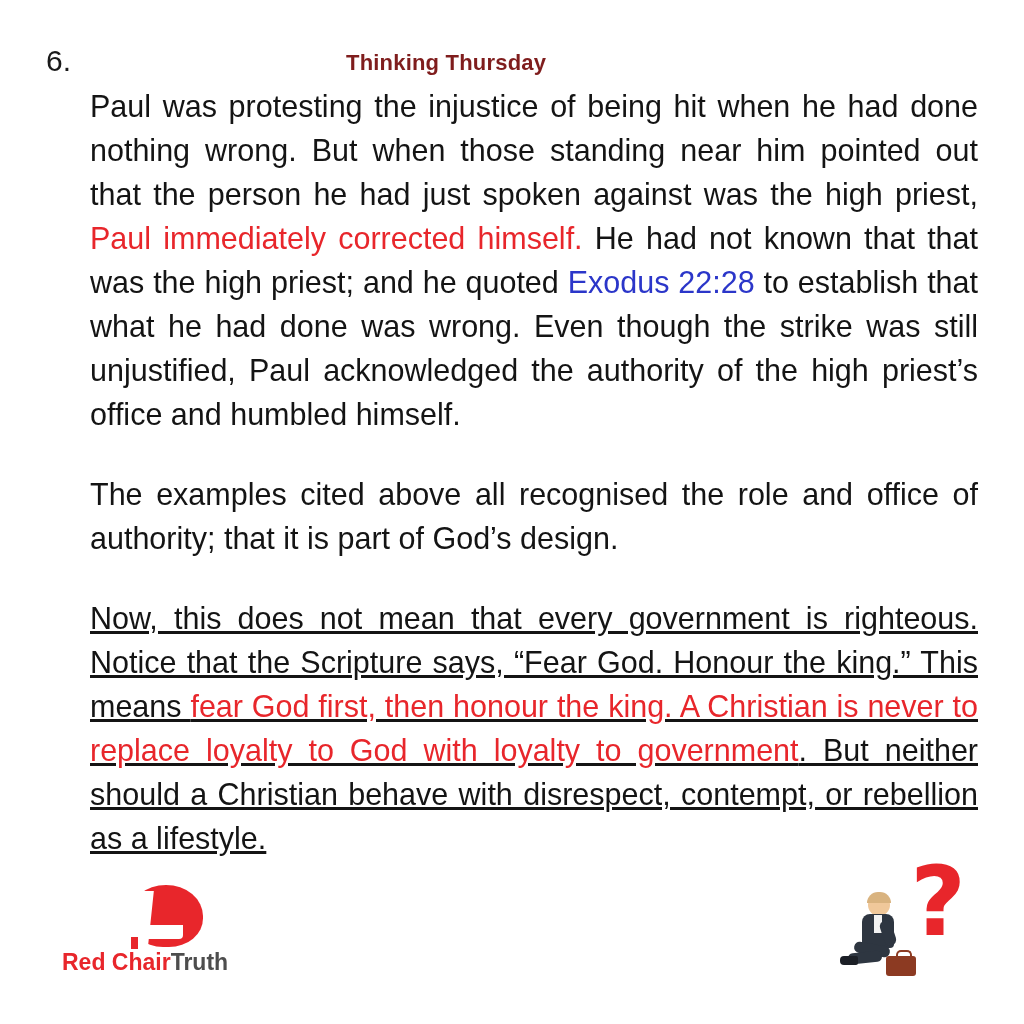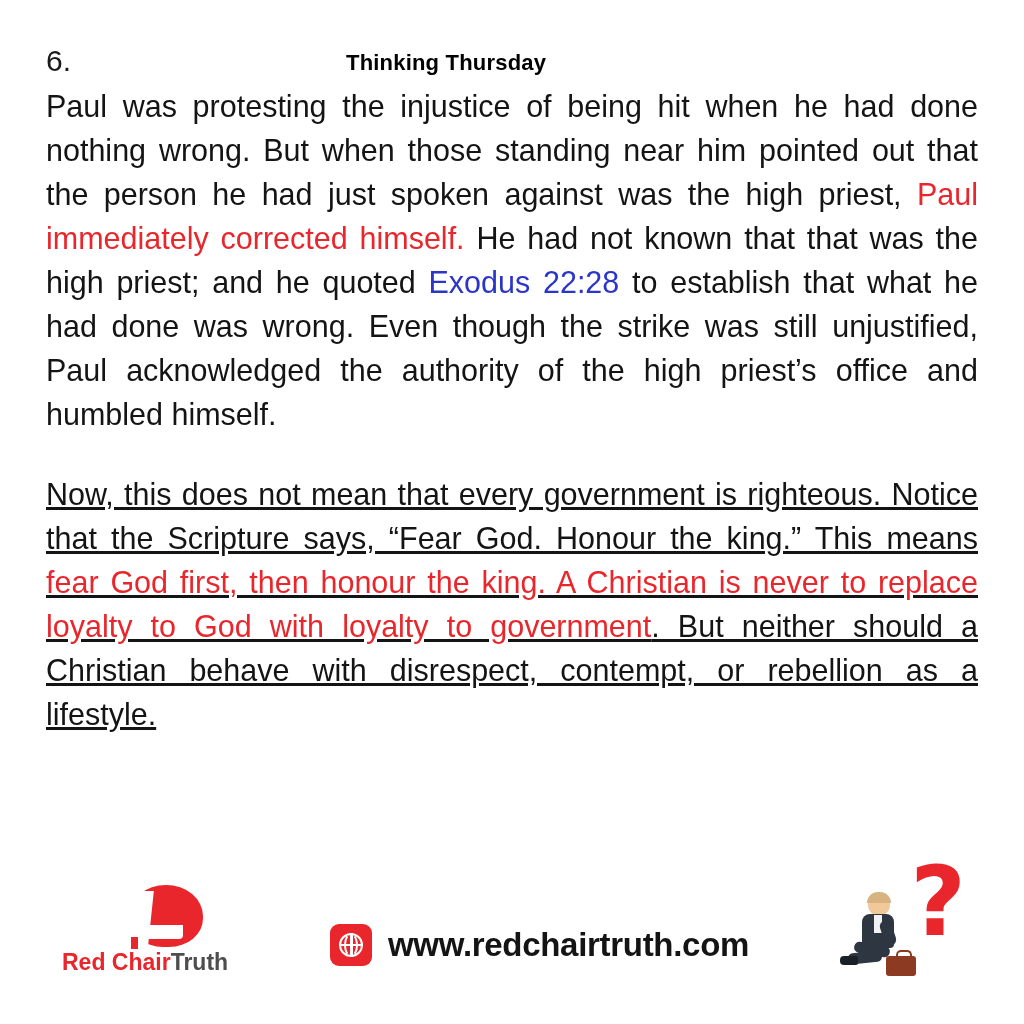--- a/index.html
+++ b/index.html
@@ -32,29 +32,30 @@
     font-size: 30px;
     line-height: 1;
     color: #1a1a1a;
   }
   .thinking-thursday {
     position: absolute;
     left: 300px;
     top: 10px;
     font-size: 22px;
     font-weight: bold;
-    color: #000000;
+    color: #7f1d1d;
     letter-spacing: 0.2px;
   }
   .body-text {
     font-size: 30.5px;
     line-height: 44px;
     text-align: justify;
     color: #141414;
     margin-top: 2px;
+    margin-left: 44px;
   }
   .body-text p {
     margin: 0 0 36px 0;
   }
   .body-text p:last-child {
     margin-bottom: 0;
     text-decoration: underline;
   }
   .hl-red {
     color: #e8262b;
@@ -313,46 +314,38 @@
 
   <div class="header-row">
     <div class="item-number">6.</div>
     <div class="thinking-thursday">Thinking Thursday</div>
   </div>
 
   <div class="body-text">
 
     <p><span>Paul was protesting the injustice of being hit when he had done nothing wrong. But when those standing near him pointed out that the person he had just spoken against was the high priest, </span><span class="hl-red">Paul immediately corrected himself.</span><span> He had not known that that was the high priest; and he quoted </span><span class="hl-blue">Exodus 22:28</span><span> to establish that what he had done was wrong. Even though the strike was still unjustified, Paul acknowledged the authority of the high priest’s office and humbled himself.</span></p>
 
+    <p><span>The examples cited above all recognised the role and office of authority; that it is part of God’s design.</span></p>
 
     <p><span>Now, this does not mean that every government is righteous. Notice that the Scripture says, “Fear God. Honour the king.” This means </span><span class="hl-red">fear God first, then honour the king. A Christian is never to replace loyalty to God with loyalty to government</span><span>. But neither should a Christian behave with disrespect, contempt, or rebellion as a lifestyle.</span></p>
 
   </div>
 
   <div class="footer">
 
     <div class="logo-block">
       <div class="logo-mark">
         <div class="chair-circle"></div>
         <div class="chair-back"></div>
         <div class="chair-seat"></div>
         <div class="chair-leg"></div>
       </div>
       <div class="logo-text"><span class="red">Red Chair</span><span class="grey">Truth</span></div>
     </div>
 
-    <div class="site-block">
-      <div class="globe-icon">
-        <div class="g-ring"></div>
-        <div class="g-v"></div>
-        <div class="g-h"></div>
-        <div class="g-e"></div>
-      </div>
-      <div class="site-url">www.redchairtruth.com</div>
-    </div>
 
     <div class="question-figure">
       <div class="qmark">?</div>
       <div class="person">
         <div class="head"></div>
         <div class="hair"></div>
         <div class="torso"></div>
         <div class="shirt"></div>
         <div class="arm"></div>
         <div class="leg-a"></div>

